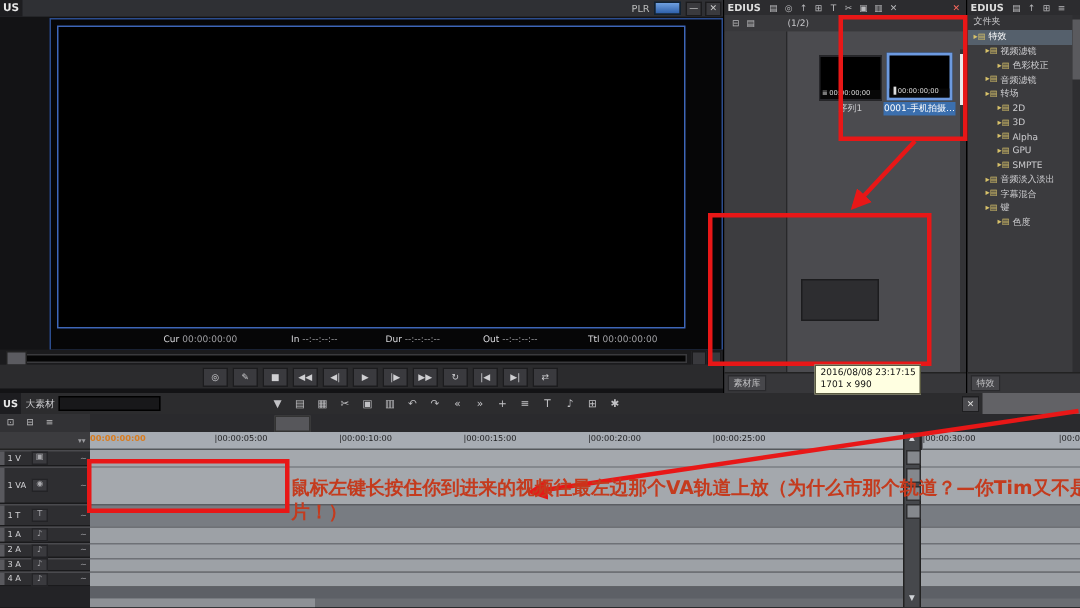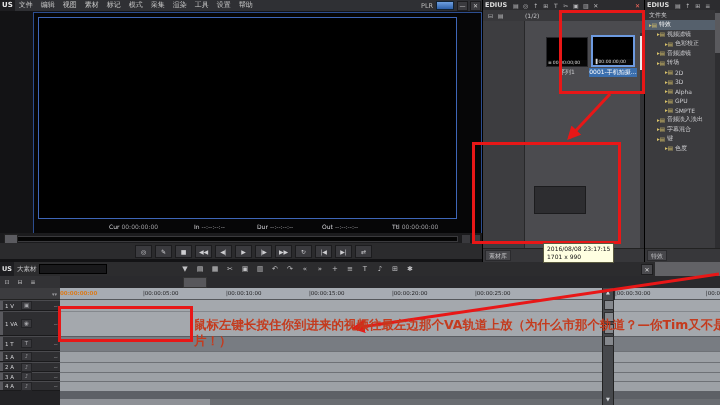--- a/index.html
+++ b/index.html
@@ -93,34 +93,20 @@
   .tooltip{position:absolute;left:543px;top:243px;z-index:50;background:#ffffe1;border:1px solid #5a5a40;color:#111;font-size:6px;line-height:8px;padding:1px 3px;}
   svg.overlay{position:absolute;left:0;top:0;z-index:42;pointer-events:none;}
 </style>
 </head>
 <body>
 
 <div id="stage">
 
   <div class="abs menubar">
     <span class="logo">US</span>
-    <div class="menu-items">
-
-    <span class="menu-item">文件</span>
-        <span class="menu-item">编辑</span>
-        <span class="menu-item">视图</span>
-        <span class="menu-item">素材</span>
-        <span class="menu-item">标记</span>
-        <span class="menu-item">模式</span>
-        <span class="menu-item">采集</span>
-        <span class="menu-item">渲染</span>
-        <span class="menu-item">工具</span>
-        <span class="menu-item">设置</span>
-        <span class="menu-item">帮助</span>
-      </div>
     <div class="mb-right">
       <span class="mb-label">PLR</span>
       <span class="mb-progress"></span>
       <span style="display:flex;gap:2px;">
 
       <span class="winctl">—</span>
           <span class="winctl">✕</span>
         </span>
     </div>
   </div>

